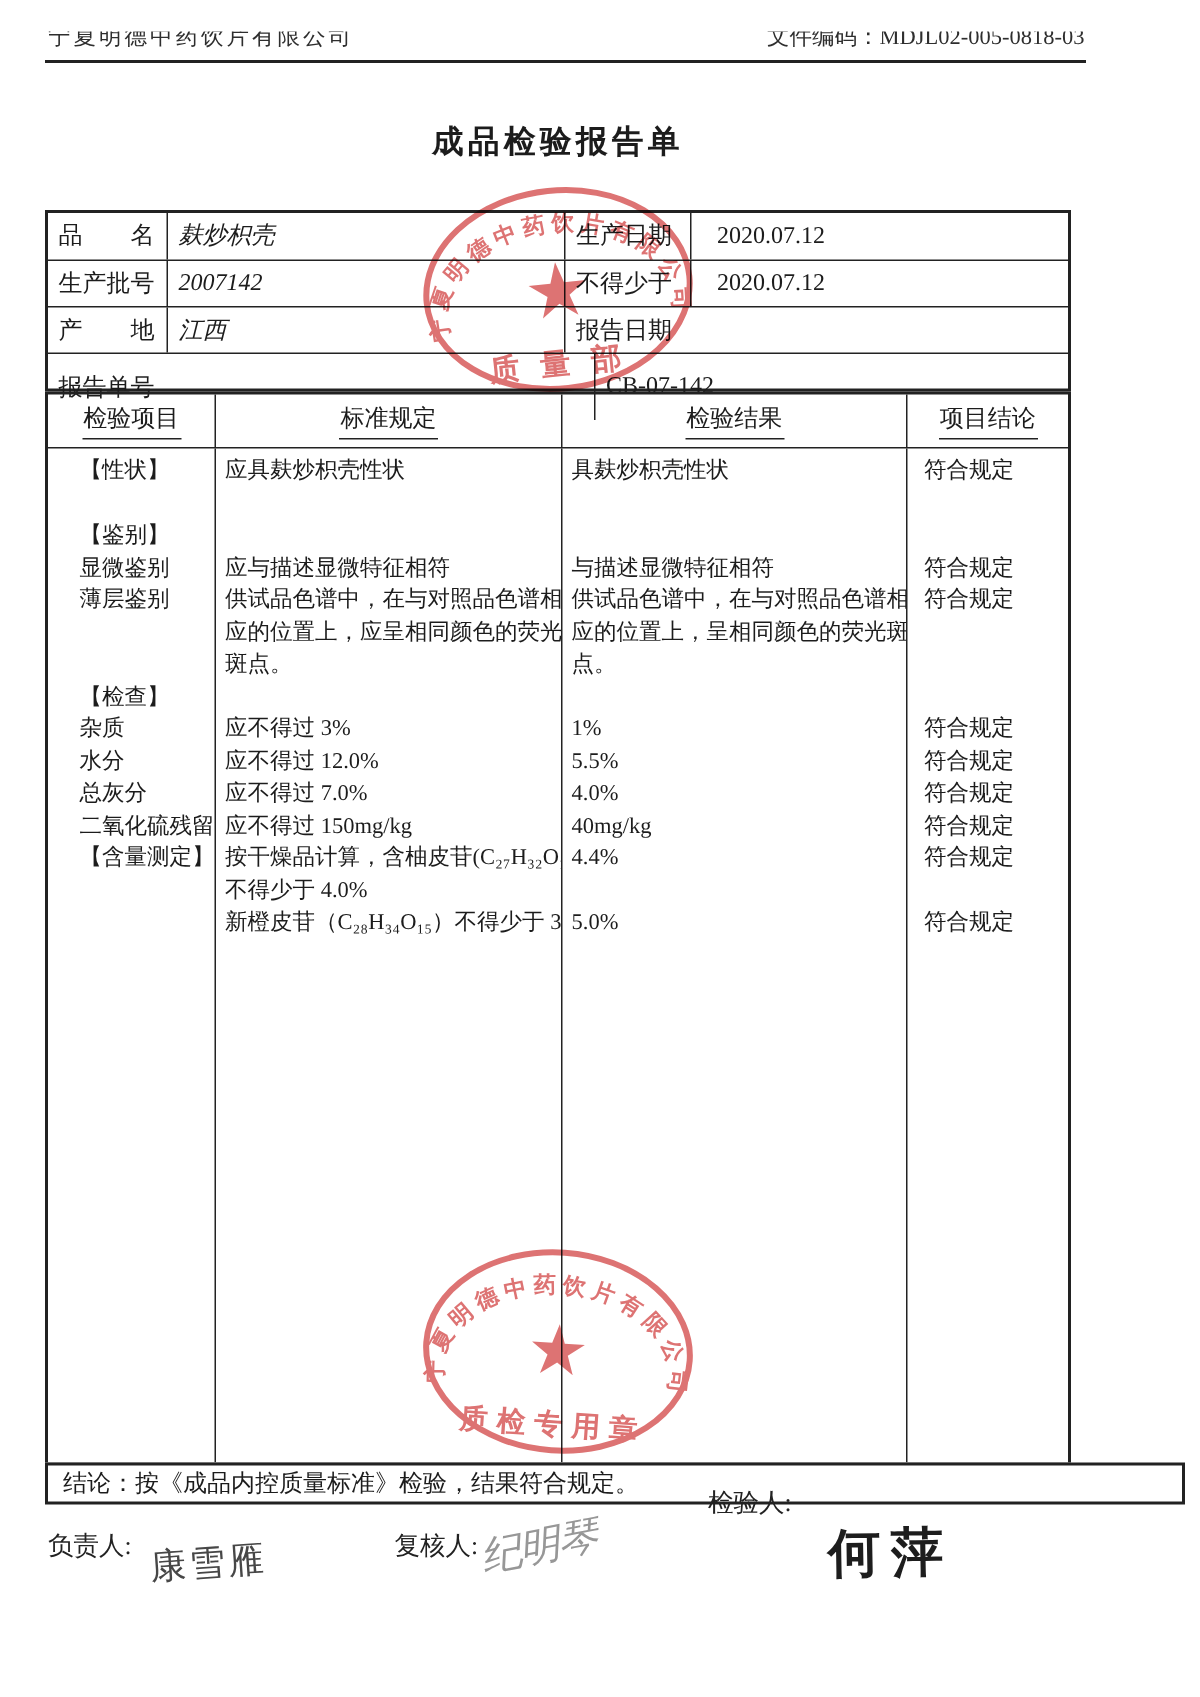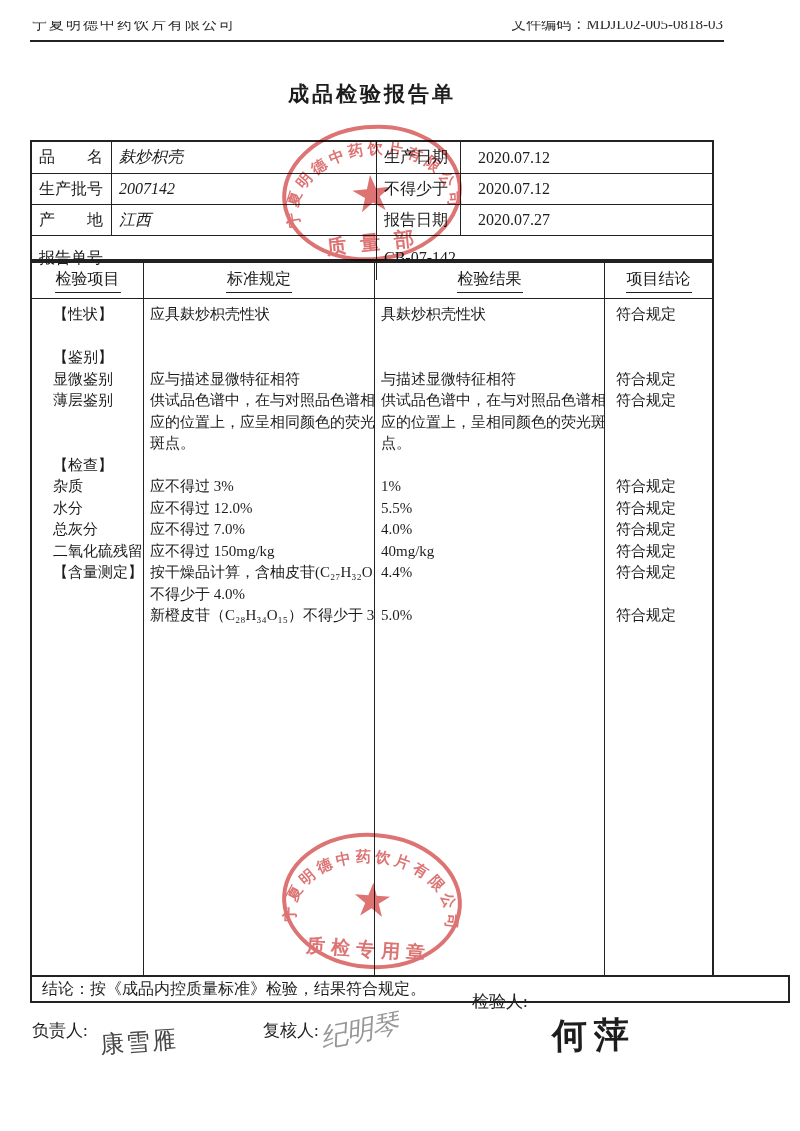--- a/index.html
+++ b/index.html
@@ -22,21 +22,21 @@
 
   
   .title { position: absolute; left: 30px; top: 80px; width: 684px;
            text-align: center; font-size: 21px; font-weight: bold; letter-spacing: 3px; }
 
   
   .info-table { position: absolute; left: 30px; top: 140px; width: 684px; height: 121px;
                 border: 2px solid #222; }
   .i-row { display: flex; height: 31px; border-top: 1px solid #222; }
   .i-row:first-child { border-top: none; }
-  .i-row.last { height: 45px; }
+  .i-row.last { height: 45px; gap: 20px; }
   .i-cell { display: flex; align-items: center; font-size: 16px; padding-left: 7px;
             border-left: 1px solid #222; overflow: hidden; white-space: nowrap; }
   .i-cell:first-child { border-left: none; }
   .c-lab1 { width: 79px; }
   .c-val1 { width: 265px; font-style: italic; }
   .c-lab2 { width: 84px; }
   .c-val2 { flex: 1; padding-left: 17px; }
   .c-wide1 { width: 344px; }
   .c-wide2 { flex: 1; }
 
@@ -103,21 +103,20 @@
     <div class="i-row">
       <div class="i-cell c-lab1">生产批号</div>
       <div class="i-cell c-val1">2007142</div>
       <div class="i-cell c-lab2">不得少于</div>
       <div class="i-cell c-val2">2020.07.12</div>
     </div>
     <div class="i-row">
       <div class="i-cell c-lab1">产　　地</div>
       <div class="i-cell c-val1">江西</div>
       <div class="i-cell c-lab2">报告日期</div>
-      <div class="i-cell c-val2">2020.07.27</div>
     </div>
     <div class="i-row last">
       <div class="i-cell c-wide1">报告单号</div>
       <div class="i-cell c-wide2">CB-07-142</div>
     </div>
   </div>
 
   <div class="insp-table">
     <div class="insp-head">
       <div class="h-cell w1">

